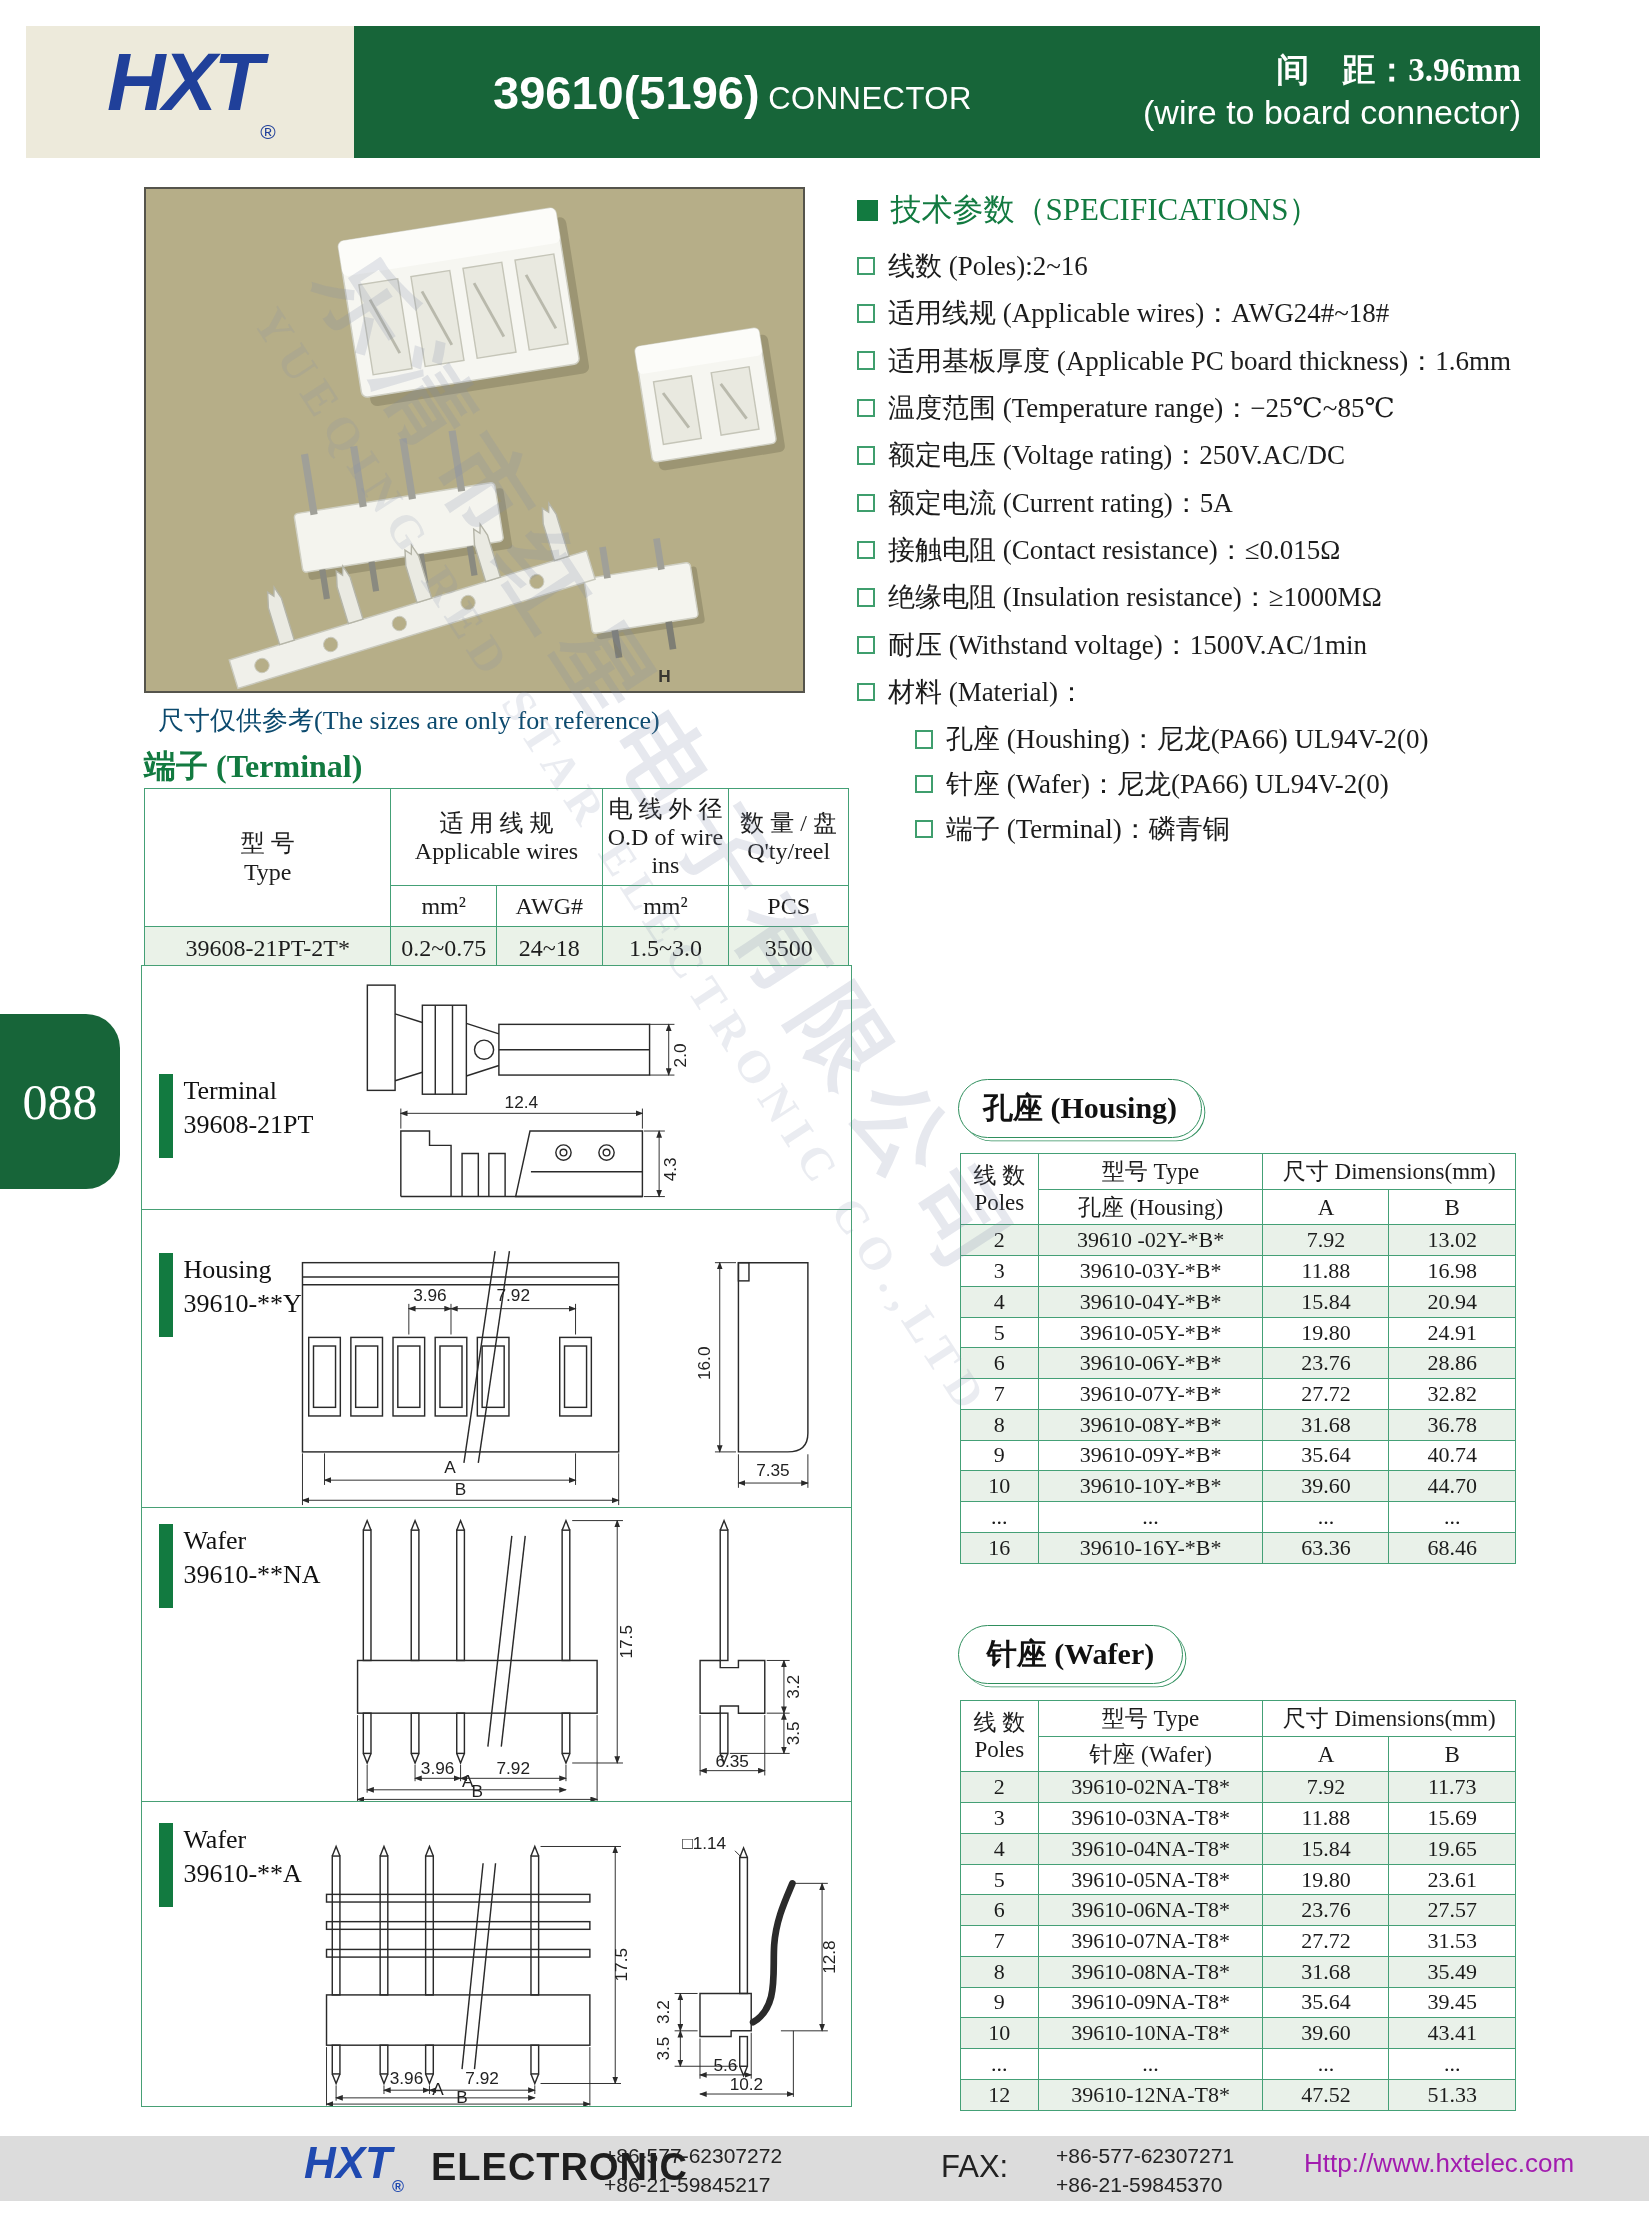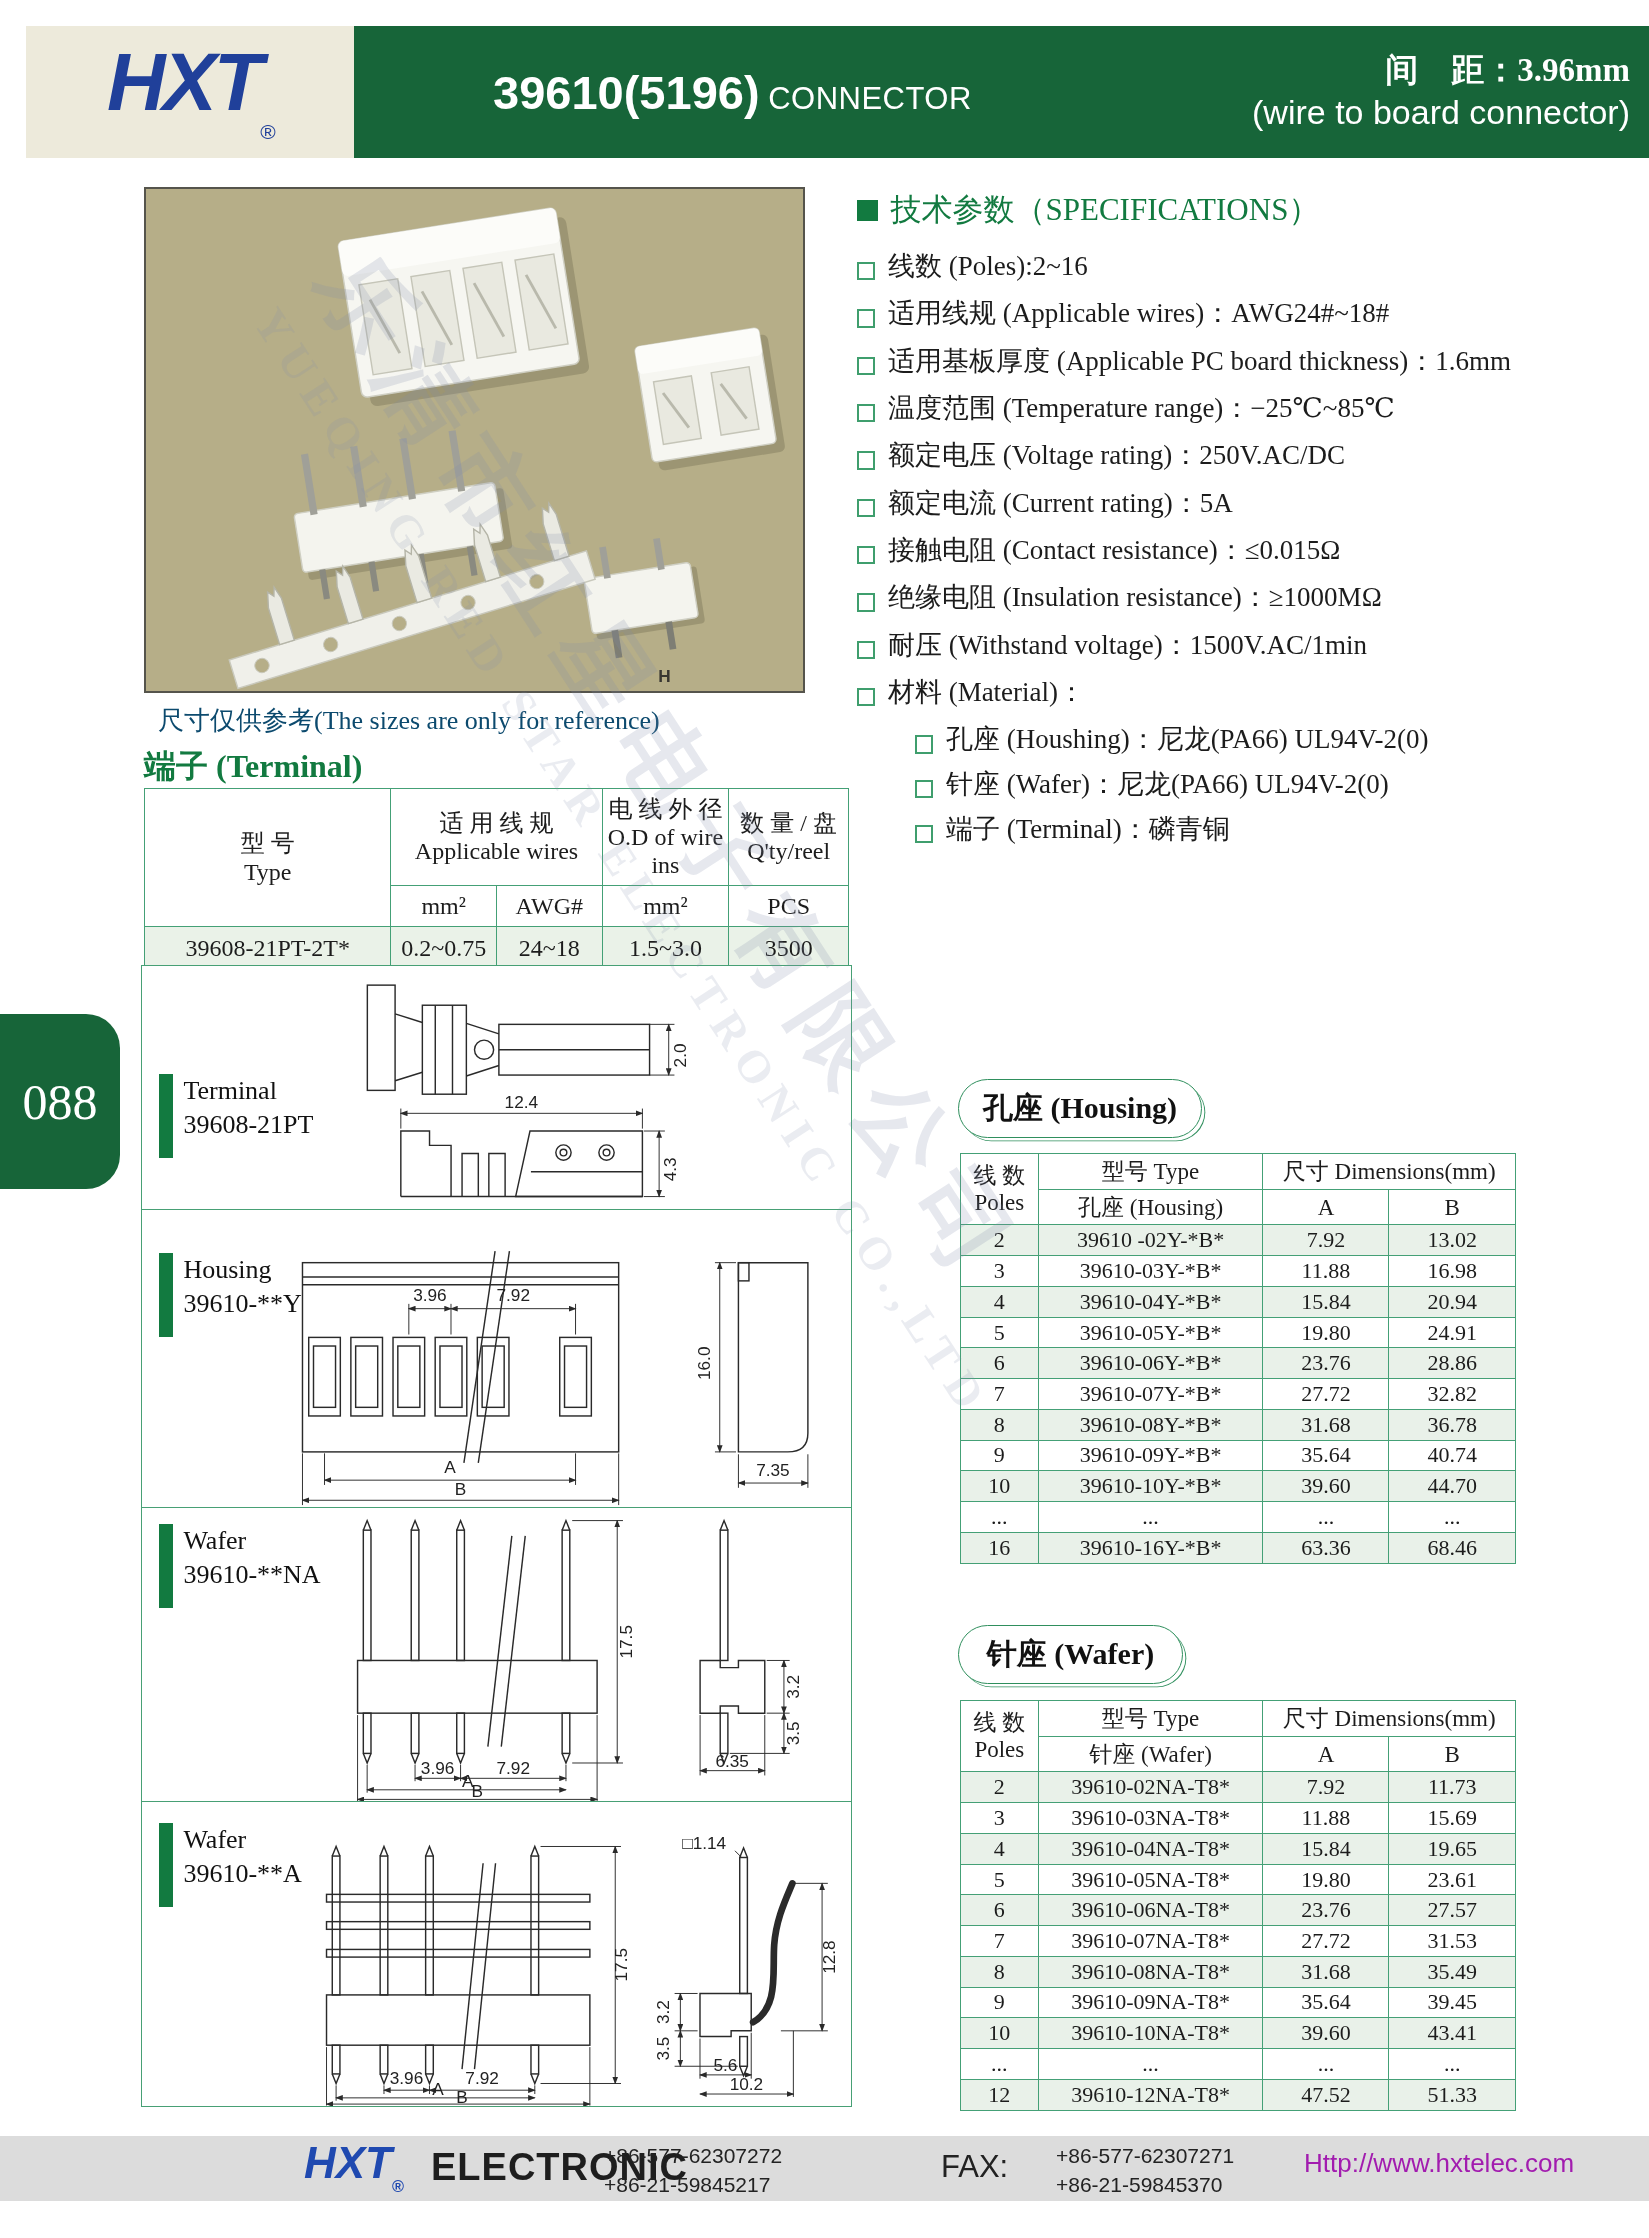--- a/index.html
+++ b/index.html
@@ -6,21 +6,21 @@
   body{width:1649px;height:2239px;position:relative;overflow:hidden;
        font-family:"Liberation Serif","DejaVu Serif",serif;color:#1c1c1c;}
   .abs{position:absolute;}
 
   
   .logo-block{left:26px;top:26px;width:328px;height:132px;background:#edeadb;
               display:flex;align-items:center;justify-content:center;}
   .logo-hxt{font-family:"Liberation Sans",sans-serif;font-style:italic;font-weight:900;
             font-size:81px;color:#20409a;letter-spacing:-2.9px;line-height:1;}
   .logo-reg{font-size:21px;color:#20409a;vertical-align:-29px;font-style:normal;font-weight:400;}
-  .green-bar{left:354px;top:26px;width:1295px;height:132px;background:#176539;
+  .green-bar{left:354px;top:26px;width:1186px;height:132px;background:#176539;
              display:flex;align-items:center;}
   .gb-title{margin-left:139px;display:flex;align-items:baseline;gap:8.6px;color:#fff;white-space:nowrap;}
   .gb-num{font-family:"Liberation Sans",sans-serif;font-weight:700;font-size:47px;}
   .gb-word{font-family:"Liberation Sans",sans-serif;font-size:31px;letter-spacing:0.5px;}
   .gb-right{margin-left:auto;margin-right:19px;text-align:right;color:#fff;line-height:1.25;}
   .gb-pitch{font-size:33px;font-weight:700;}
   .gb-pitch-sub{font-family:"Liberation Sans",sans-serif;font-size:34px;}
 
   
   .page-tab{left:0;top:1014px;width:120px;height:175px;background:#176539;color:#fff;
@@ -30,21 +30,21 @@
   
   .photo{left:144px;top:187px;width:657px;height:502px;background:#b6ae88;
          border:2.9px solid #55544c;overflow:hidden;}
   .caption{left:158px;top:703px;font-size:26px;color:#0c4a6e;}
 
   
   .specs{left:857px;top:189px;width:788px;}
   .spec-title{display:flex;align-items:center;gap:12.5px;color:#127a40;
               font-size:31px;font-weight:400;margin-bottom:21px;}
   .sq-solid{width:21px;height:21px;background:#127a40;flex:0 0 auto;}
-  .spec-item{display:flex;align-items:flex-end;gap:12.5px;font-size:27px;margin-bottom:19px;line-height:1.05;}
+  .spec-item{display:flex;align-items:flex-start;gap:12.5px;font-size:27px;margin-bottom:19px;line-height:1.05;}
   .sq-hollow{width:14.4px;height:14.4px;border:2.4px solid #3f9e6d;flex:0 0 auto;margin-top:4.8px;}
   .spec-sub .spec-item{margin-left:58px;margin-bottom:16.3px;}
 
   
   .terminal-title{left:144px;top:745px;font-size:32px;font-weight:700;color:#127a40;}
   .badge{border:1.9px solid #2f8f5d;border-radius:30px;background:#fff;
          box-shadow:3.4px 3.4px 0 -1px #fff,3.8px 3.8px 0 -0.5px #2f8f5d;
          display:flex;align-items:center;justify-content:center;
          font-size:30px;font-weight:700;color:#111;}
   .badge-housing{left:958px;top:1079px;width:242px;height:57px;}

